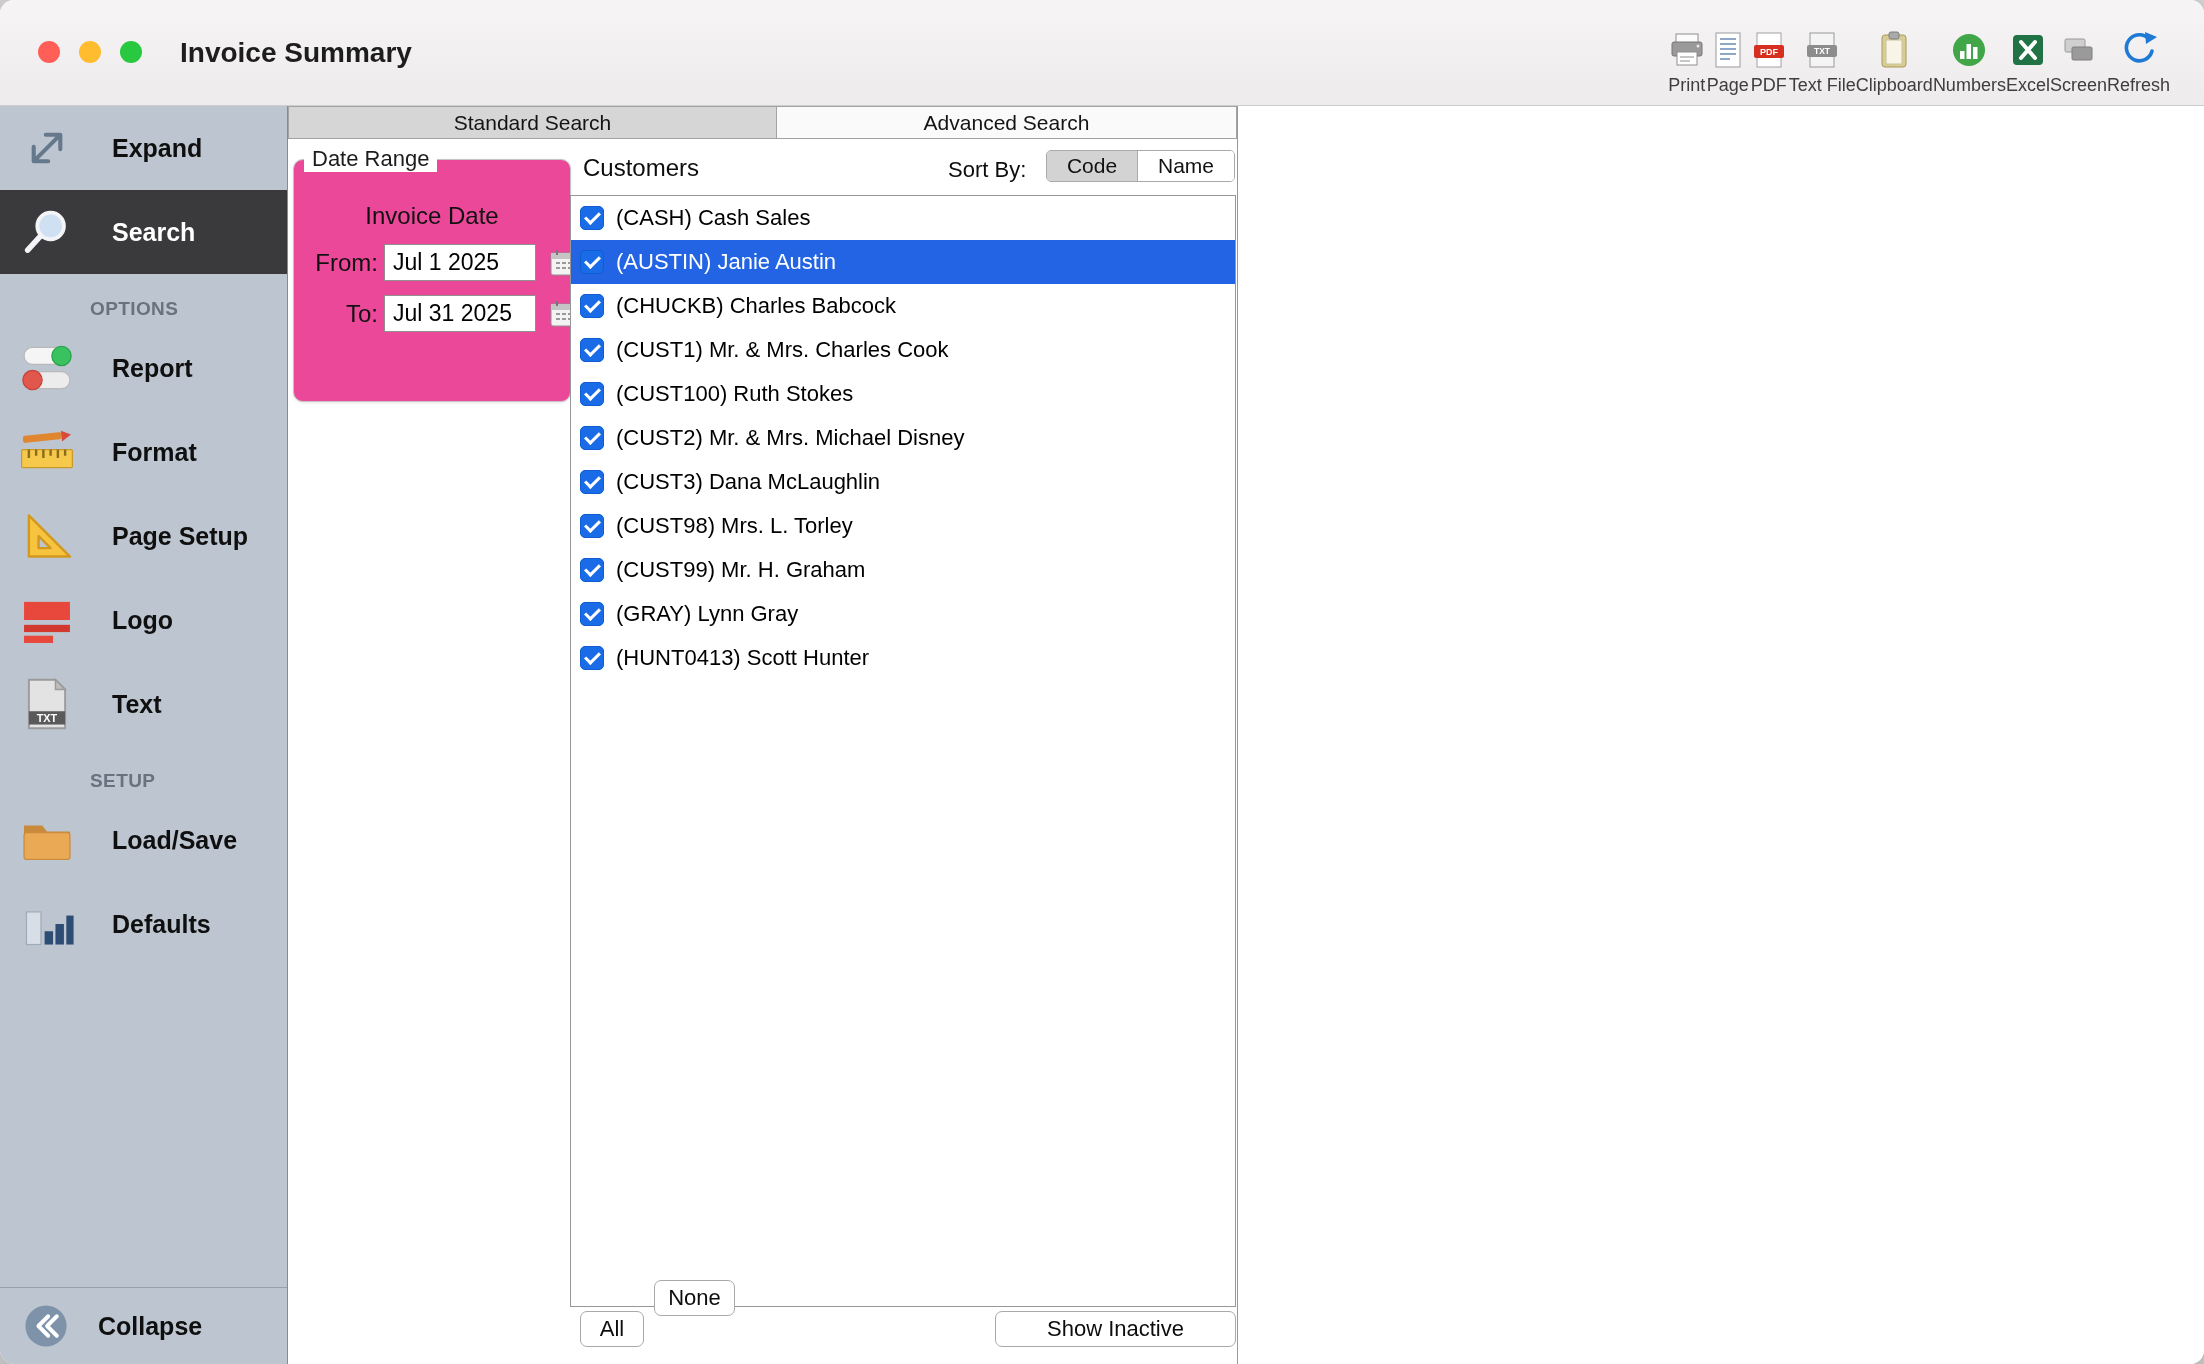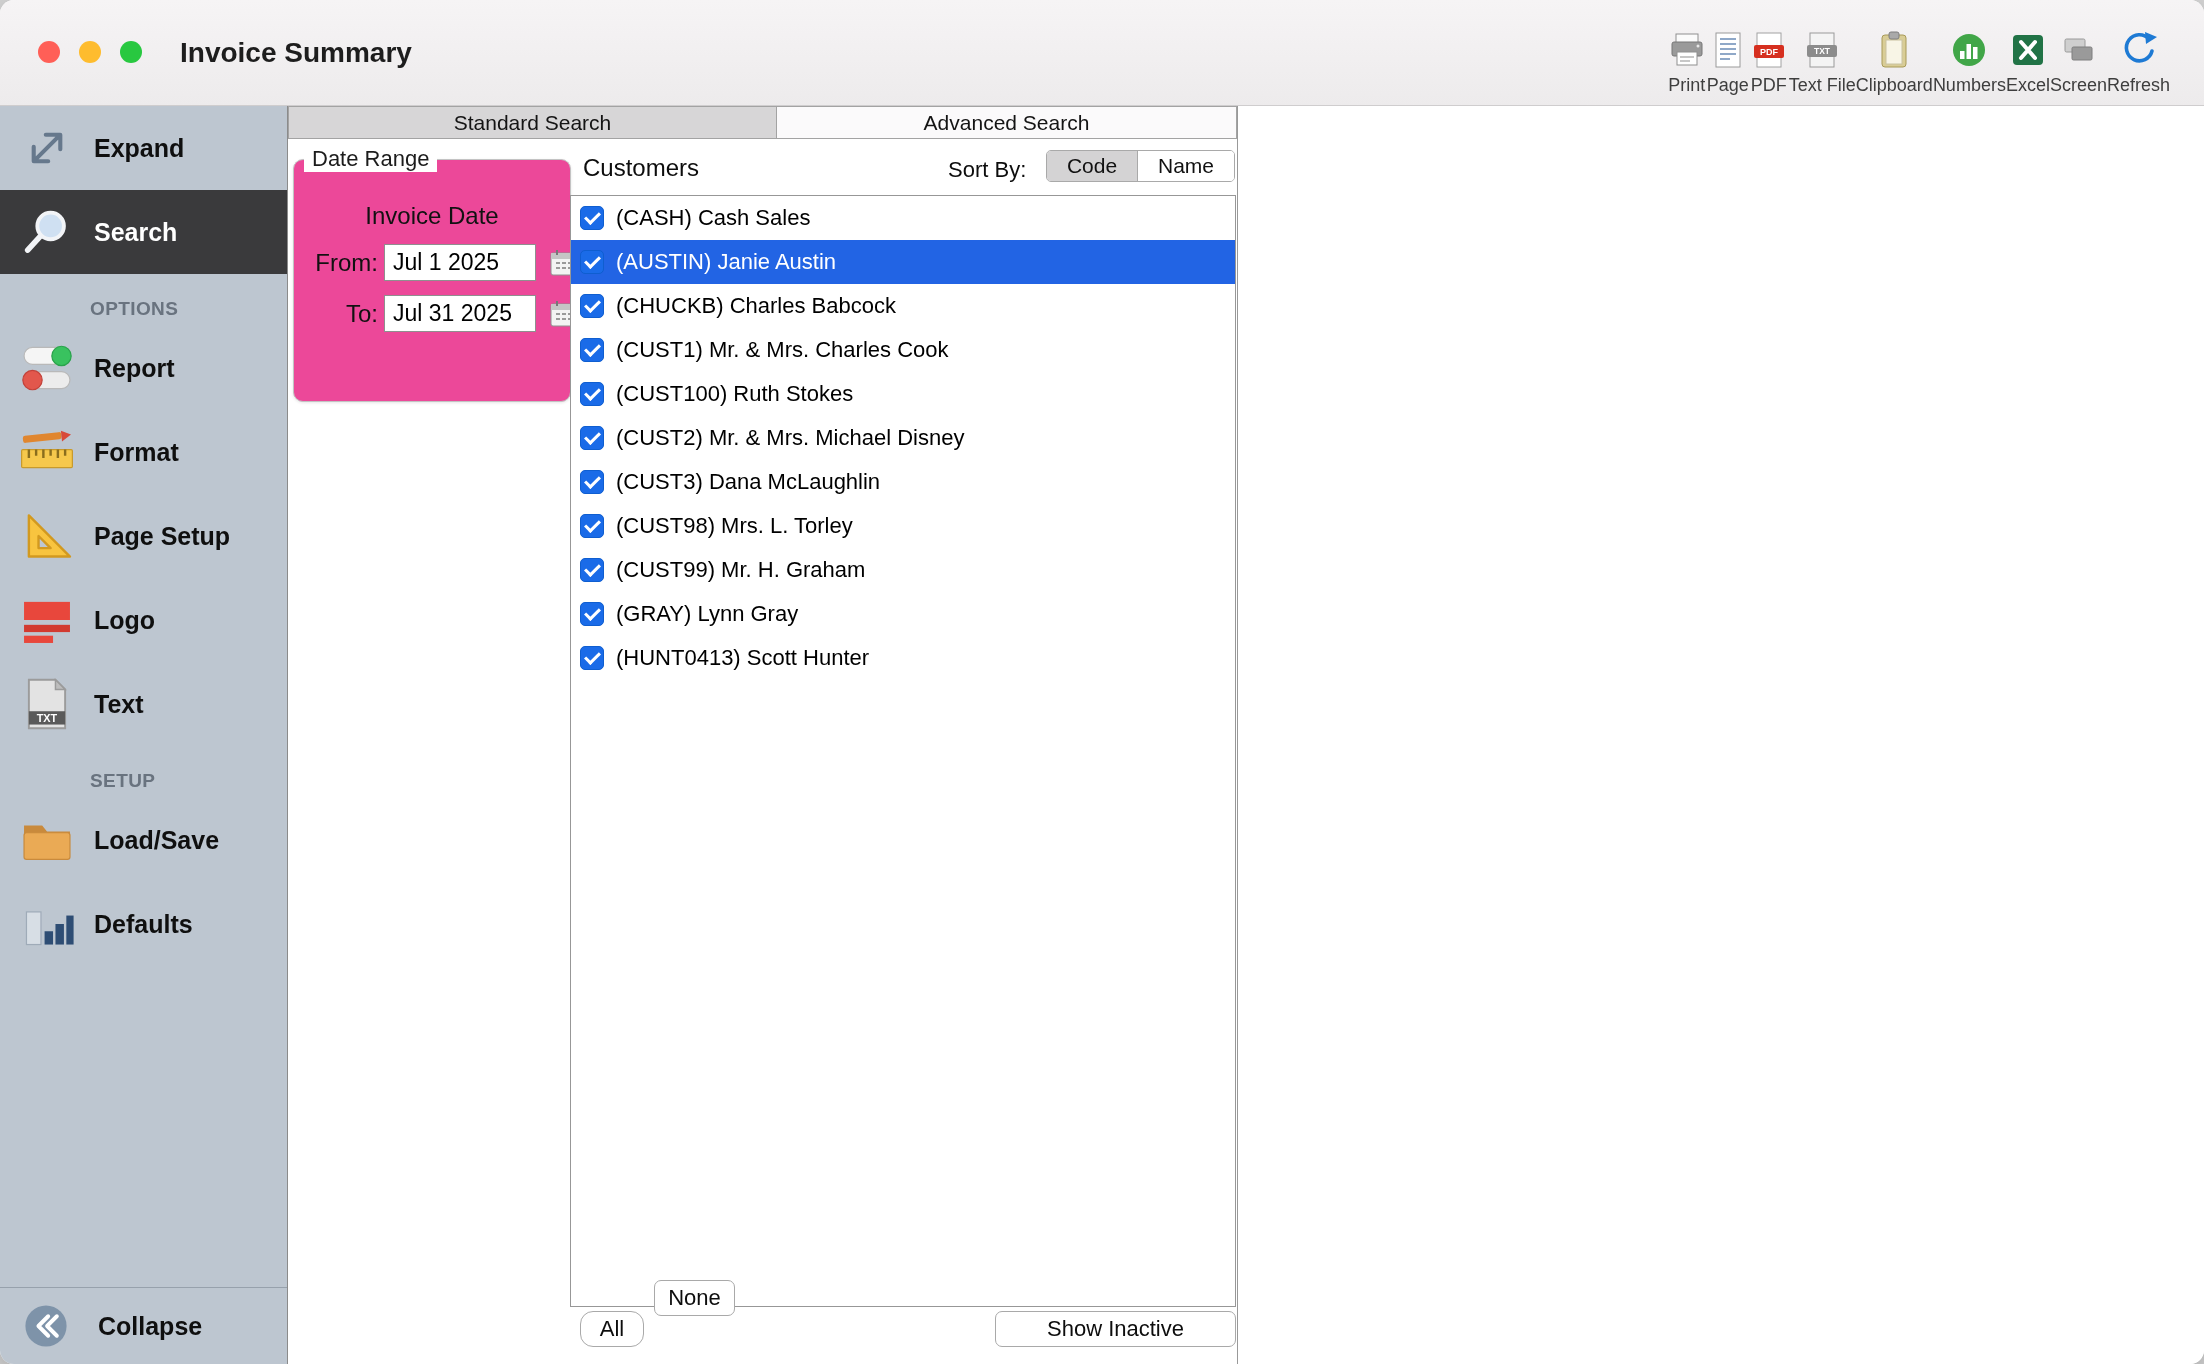--- a/index.html
+++ b/index.html
@@ -15,21 +15,21 @@
   .tl.yellow{background:var(--traffic-yellow,#febc2e);}
   .tl.green{background:var(--traffic-green,#28c840);}
   .window-title{position:absolute;left:180px;top:0;height:106px;display:flex;align-items:center;font-size:28px;font-weight:700;color:#1d1d1d;}
   .toolbar{position:absolute;right:34px;top:0;height:106px;display:flex;align-items:flex-end;padding-bottom:10px;}
   .tb-item{display:flex;flex-direction:column;align-items:center;gap:5px;cursor:default;}
   .tb-ic{width:40px;height:40px;}
   .tb-label{font-size:18px;color:#3e3e3e;white-space:nowrap;}
 
   
   .sidebar{position:absolute;left:0;top:106px;bottom:0;width:288px;background:var(--sidebar-bg,#bdc6d0);border-right:1px solid #8b8b8b;}
-  .side-item{height:84px;display:flex;align-items:center;padding-left:18px;gap:18px;cursor:default;}
+  .side-item{height:84px;display:flex;align-items:center;padding-left:18px;gap:36px;cursor:default;}
   .side-item.selected{background:var(--selected-nav-bg,#3a3a3c);}
   .side-label{font-size:25px;font-weight:700;color:#0f0f0f;white-space:nowrap;}
   .side-item.selected .side-label{color:#fff;text-align:center;}
   .ic48{width:58px;height:58px;flex:0 0 auto;}
   .side-header{height:52px;display:flex;align-items:flex-end;padding:0 0 6px 90px;font-size:19px;font-weight:700;letter-spacing:.4px;color:#69737f;}
   .collapse-row{position:absolute;bottom:0;left:0;right:0;height:77px;border-top:1px solid #97a1ac;display:flex;align-items:center;gap:26px;padding-left:20px;cursor:default;}
   .ic-collapse{width:52px;height:52px;flex:0 0 auto;}
 
   
   .search-panel{position:absolute;left:288px;top:106px;bottom:0;width:950px;background:#fff;border-right:1px solid #999;}
@@ -56,21 +56,21 @@
   .seg-btn.selected{background:#d4d3d4;}
 
   .cust-list{position:absolute;left:282px;top:89px;width:666px;height:1112px;border:1px solid #979797;background:#fff;list-style:none;overflow:hidden;}
   .row{height:44px;display:flex;align-items:center;gap:12px;padding-left:9px;font-size:22px;color:#000;cursor:default;}
   .row.selected{background:var(--selection-blue,#2264e4);color:#fff;}
   .cb{width:24px;height:24px;border-radius:5px;background:var(--checkbox-blue,#1a6be8);border:1px solid #0f5ed0;position:relative;flex:0 0 auto;}
   .cb.checked::after{content:"";position:absolute;left:4px;top:5px;width:12px;height:6px;border-left:3px solid #fff;border-bottom:3px solid #fff;transform:rotate(-45deg);}
   .row-label{white-space:nowrap;}
 
   .btn{position:absolute;height:36px;background:#fff;border:1px solid #a9a9a9;border-radius:7px;font-size:22px;font-family:inherit;color:#0d0d0d;cursor:default;}
-  #btn-all{left:292px;top:1205px;width:64px;border-radius:13px;}
+  #btn-all{left:292px;top:1205px;width:64px;}
   #btn-none{left:366px;top:1174px;width:81px;}
   #btn-show-inactive{left:707px;top:1205px;width:241px;}
 
   .preview{position:absolute;left:1238px;top:106px;right:0;bottom:0;background:#fff;}
 </style>
 </head>
 <body>
 
 <svg width="0" height="0" style="position:absolute" aria-hidden="true">
   <defs>

